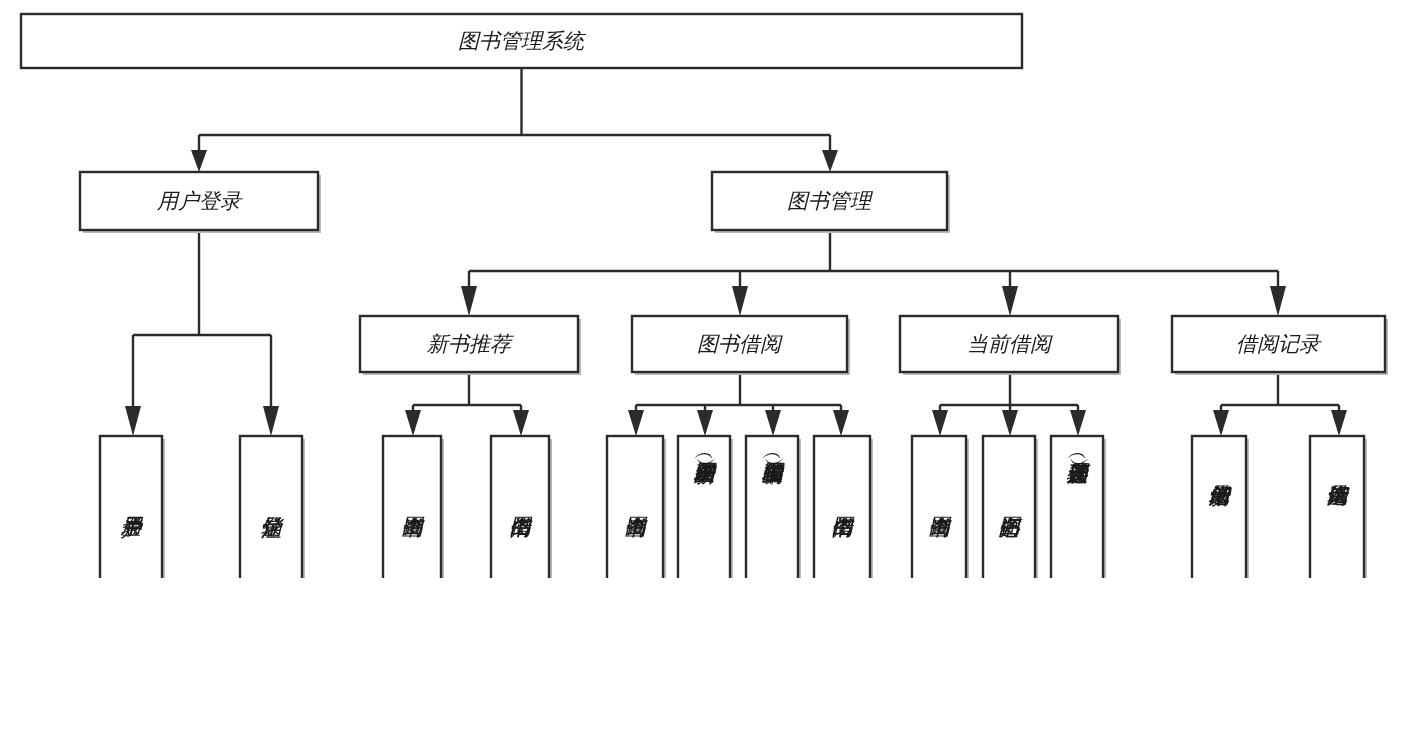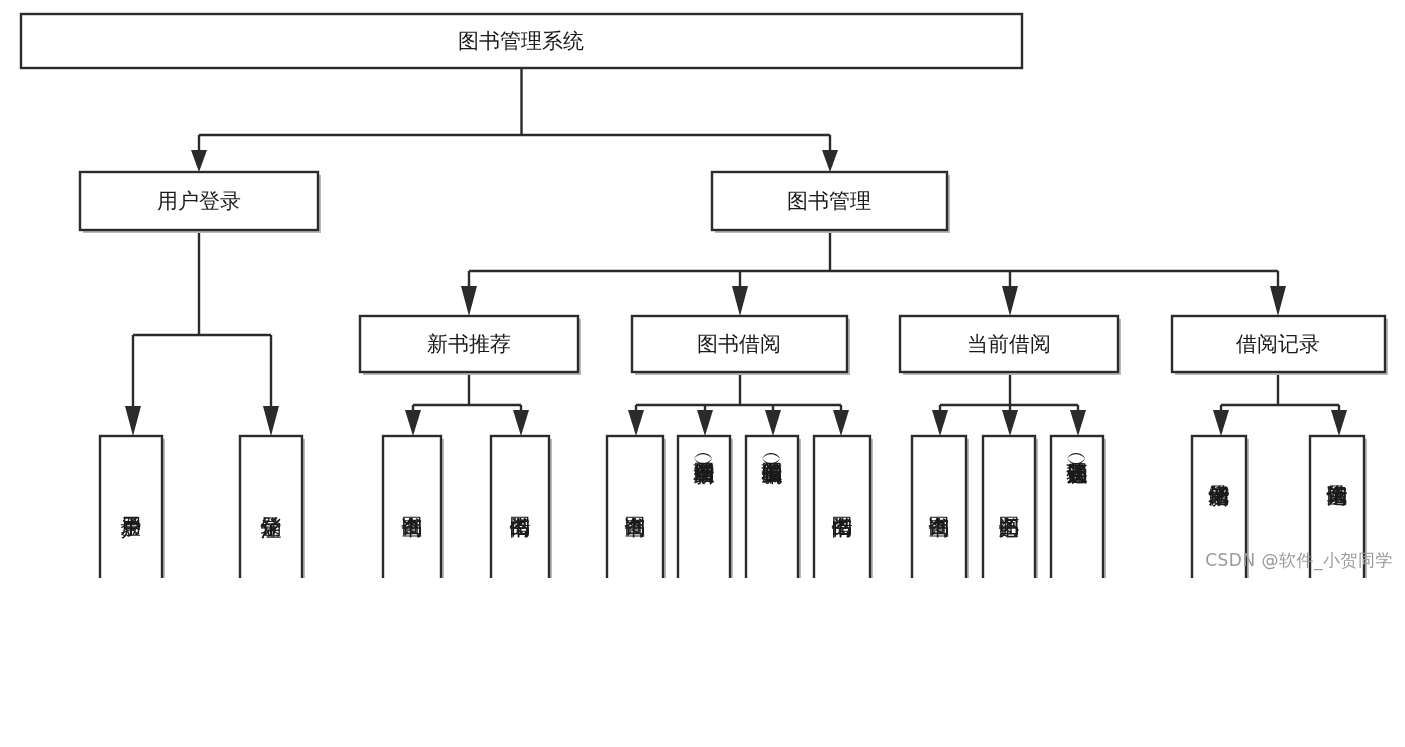--- a/index.html
+++ b/index.html
@@ -10,20 +10,21 @@
   }
   body {
     font-family: "DejaVu Sans", "Liberation Sans", sans-serif;
   }
   #diagram-root {
     position: relative;
     width: 1405px;
     height: 578px;
     background: #ffffff;
     overflow: hidden;
+    font-style: italic;
   }
   svg.tree-svg {
     position: absolute;
     left: 0;
     top: 0;
     width: 1405px;
     height: 747px;
     display: block;
   }
   .node-box {
@@ -258,15 +259,14 @@
     </g>
 
     <g>
       <rect class="node-shadow" x="1313" y="439" width="54" height="298"></rect>
       <rect class="node-box" x="1310" y="436" width="54" height="298"></rect>
       <text class="node-label-v" x="1337" y="468">查询借阅记录</text>
     </g>
 
   </svg>
 
-  <div class="watermark-text">CSDN @软件_小贺同学</div>
 
 </div>
 
 </body></html>

